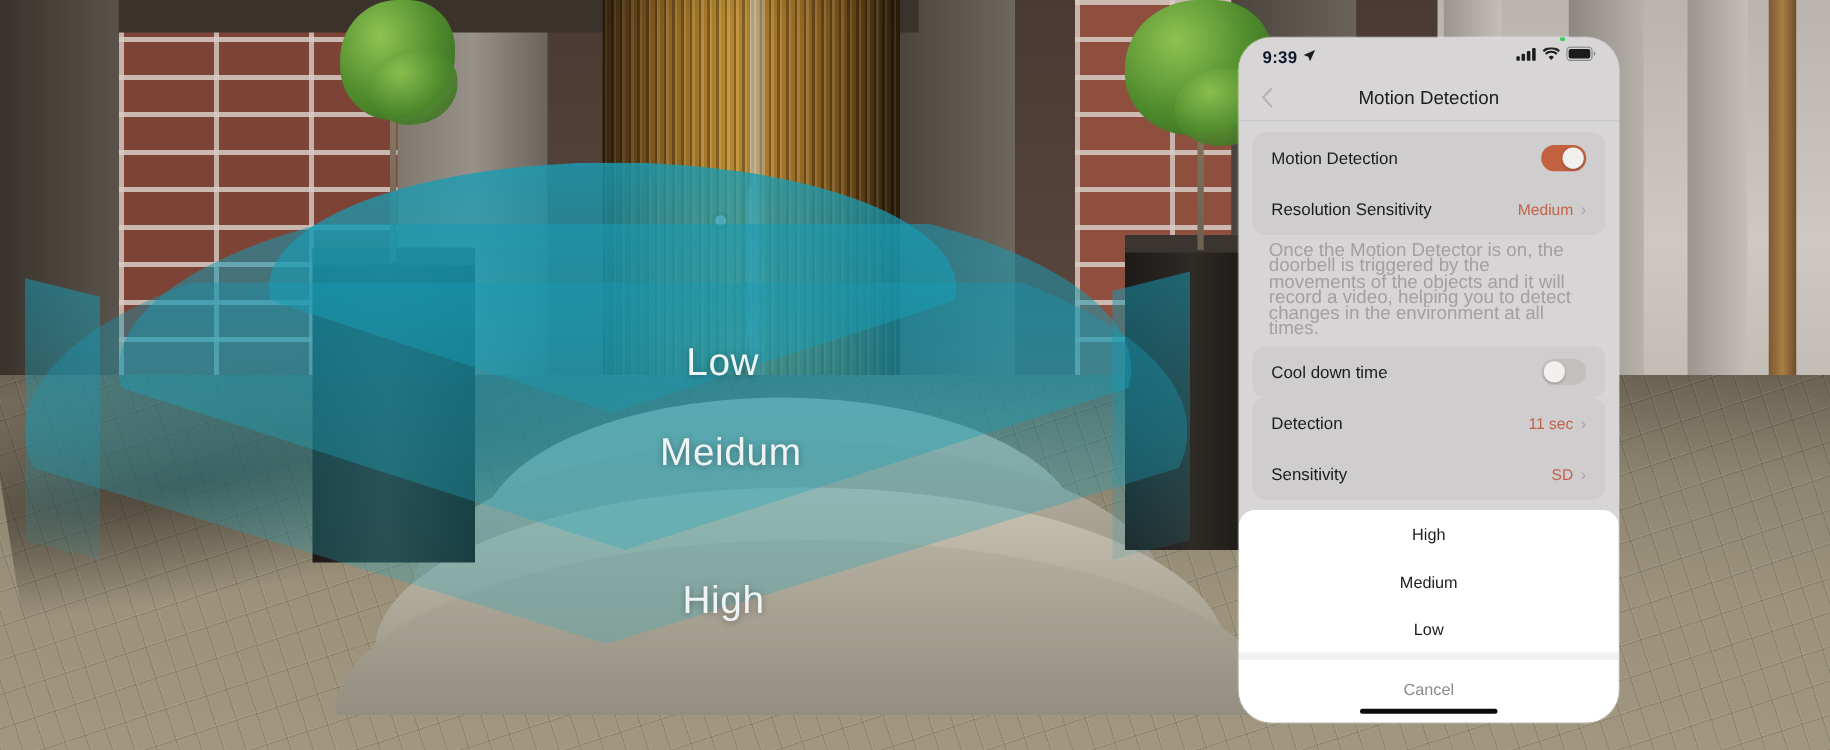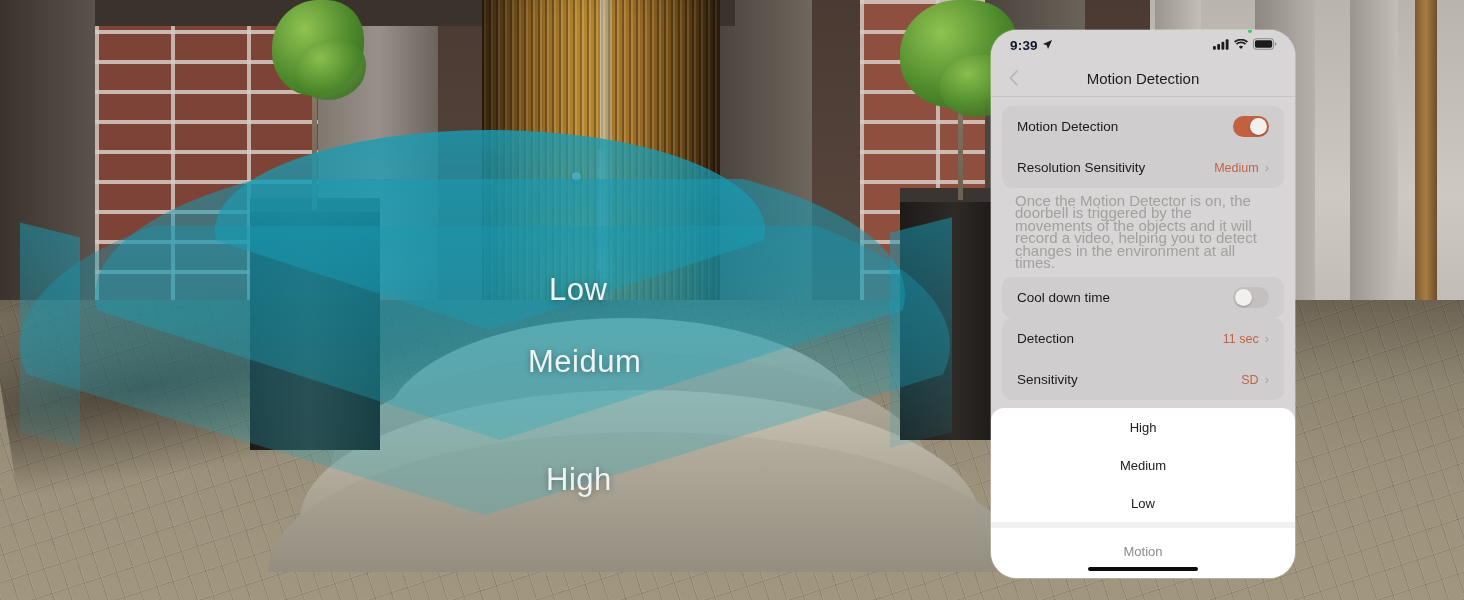--- a/index.html
+++ b/index.html
@@ -369,18 +369,18 @@
       </div>
     </div>
 
     <div class="sheet">
       <div class="sheet-options">
         <div class="sheet-opt">High</div>
         <div class="sheet-opt">Medium</div>
         <div class="sheet-opt">Low</div>
       </div>
       <div class="sheet-sep"></div>
-      <div class="sheet-cancel">Motion</div>
+      <div class="sheet-cancel">Cancel</div>
       <div class="home-ind"></div>
     </div>
   </div>
 
 </div>
 
 </body></html>

